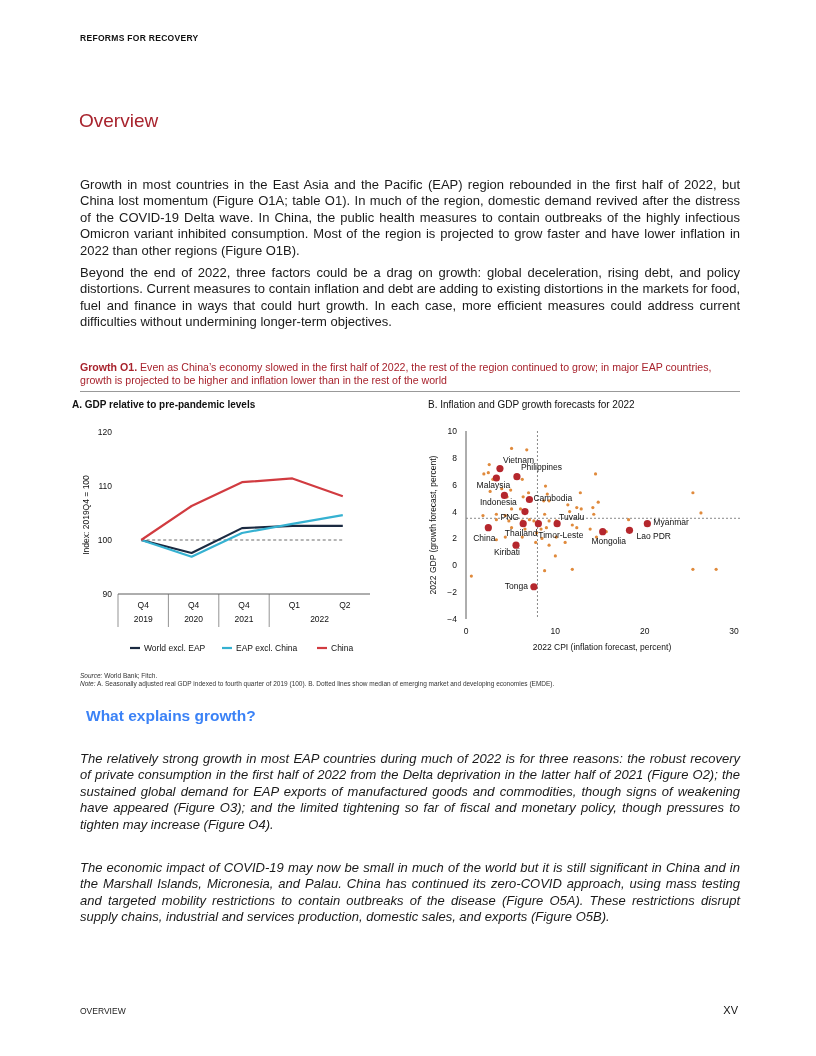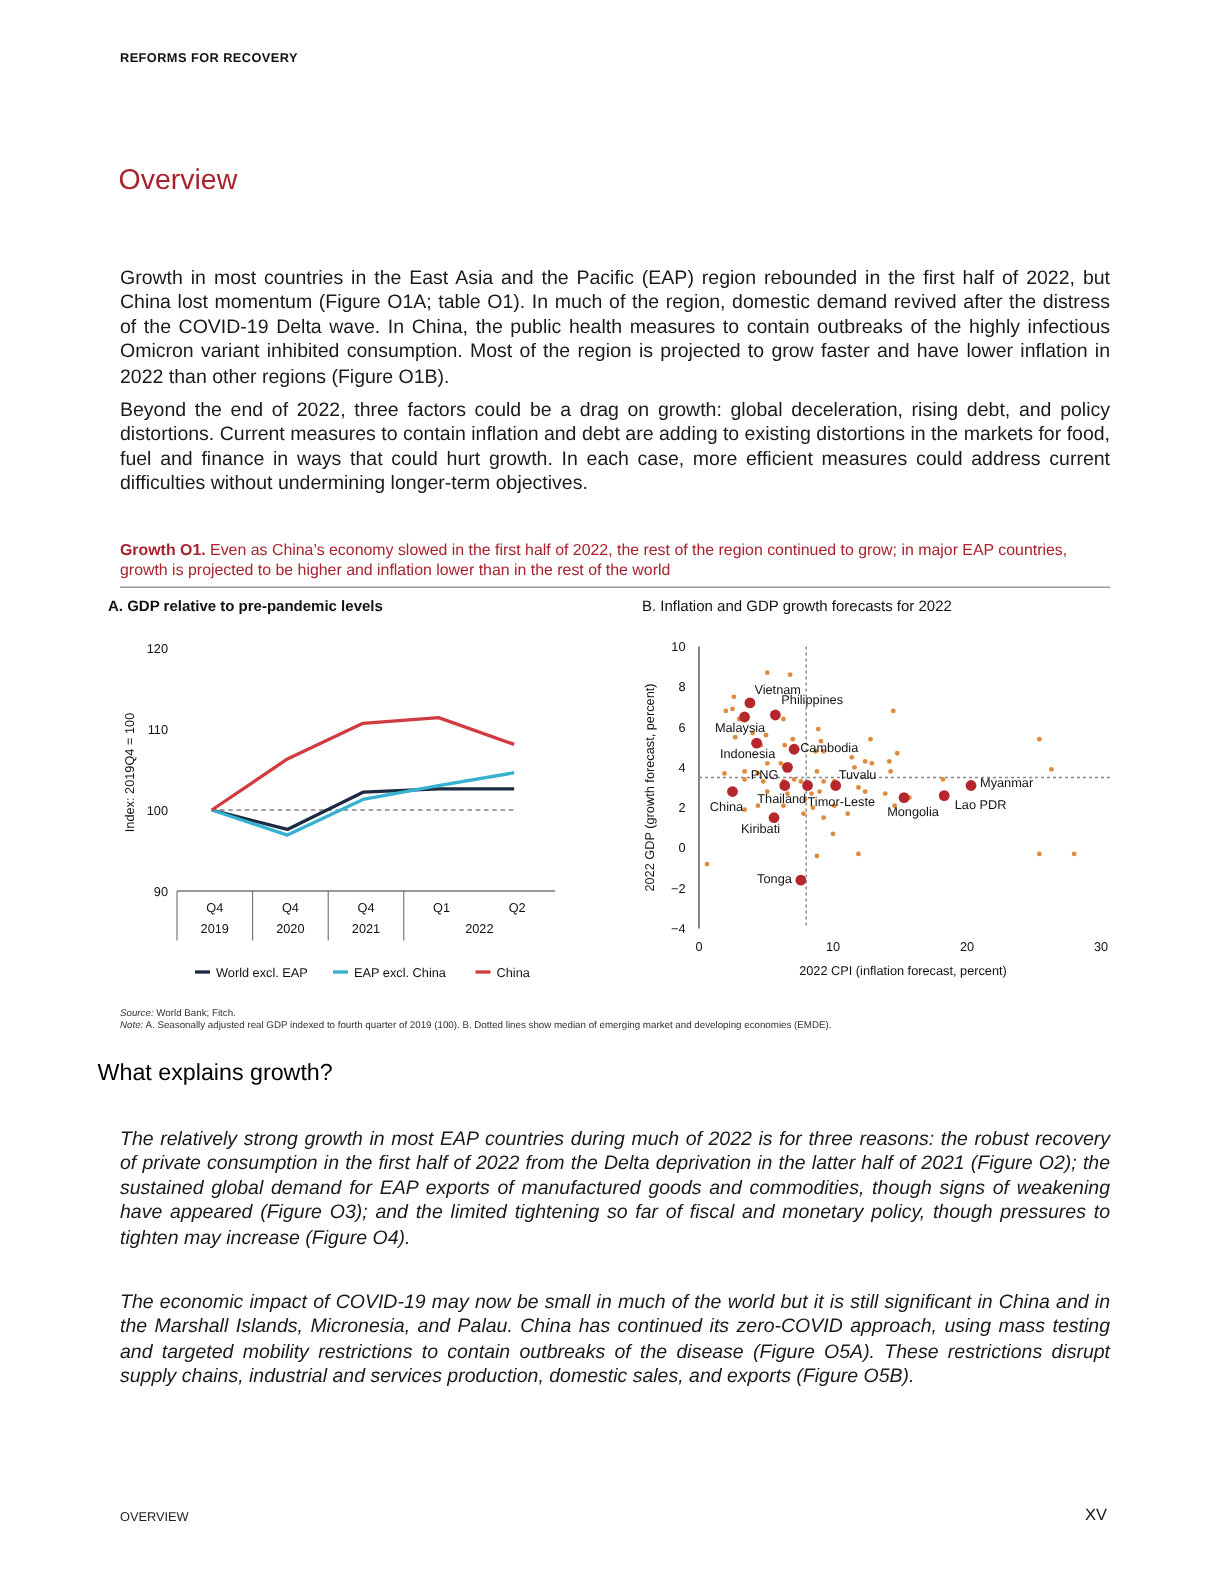--- a/index.html
+++ b/index.html
@@ -1,21 +1,21 @@
 <!DOCTYPE html>
 <html><head>
 <meta charset="utf-8">
 <style>
   html, body { margin: 0; padding: 0; background: #ffffff; }
   body { width: 816px; height: 1056px; position: relative; overflow: hidden;
          font-family: "Liberation Sans", sans-serif; color: #1a1a1a; }
   .running-head { position: absolute; left: 80px; top: 33px; font-size: 8.5px; font-weight: bold;
                   letter-spacing: 0.3px; color: #111; }
   .h1 { position: absolute; left: 79px; top: 110px; font-size: 19px; color: #a8232d; }
-  .h2 { position: absolute; left: 65px; top: 707px; font-size: 15.5px; font-weight: normal; color: #000000; }
+  .h2 { position: absolute; left: 86px; top: 707px; font-size: 15.5px; font-weight: bold; color: #3b82f6; }
   .para { position: absolute; left: 80px; width: 660px; font-size: 13px; line-height: 16.4px;
           text-align: justify; color: #1a1a1a; }
   .p1 { top: 177px; }
   .p2 { top: 265px; }
   .p3 { top: 751px; font-style: italic; }
   .p4 { top: 860px; font-style: italic; }
   .fig-caption { position: absolute; left: 80px; top: 361px; width: 660px; font-size: 10.6px;
                  line-height: 12.5px; color: #a8232d; }
   .fig-caption .lab { font-weight: bold; }
   .fig-caption .rest { display: inline; }

